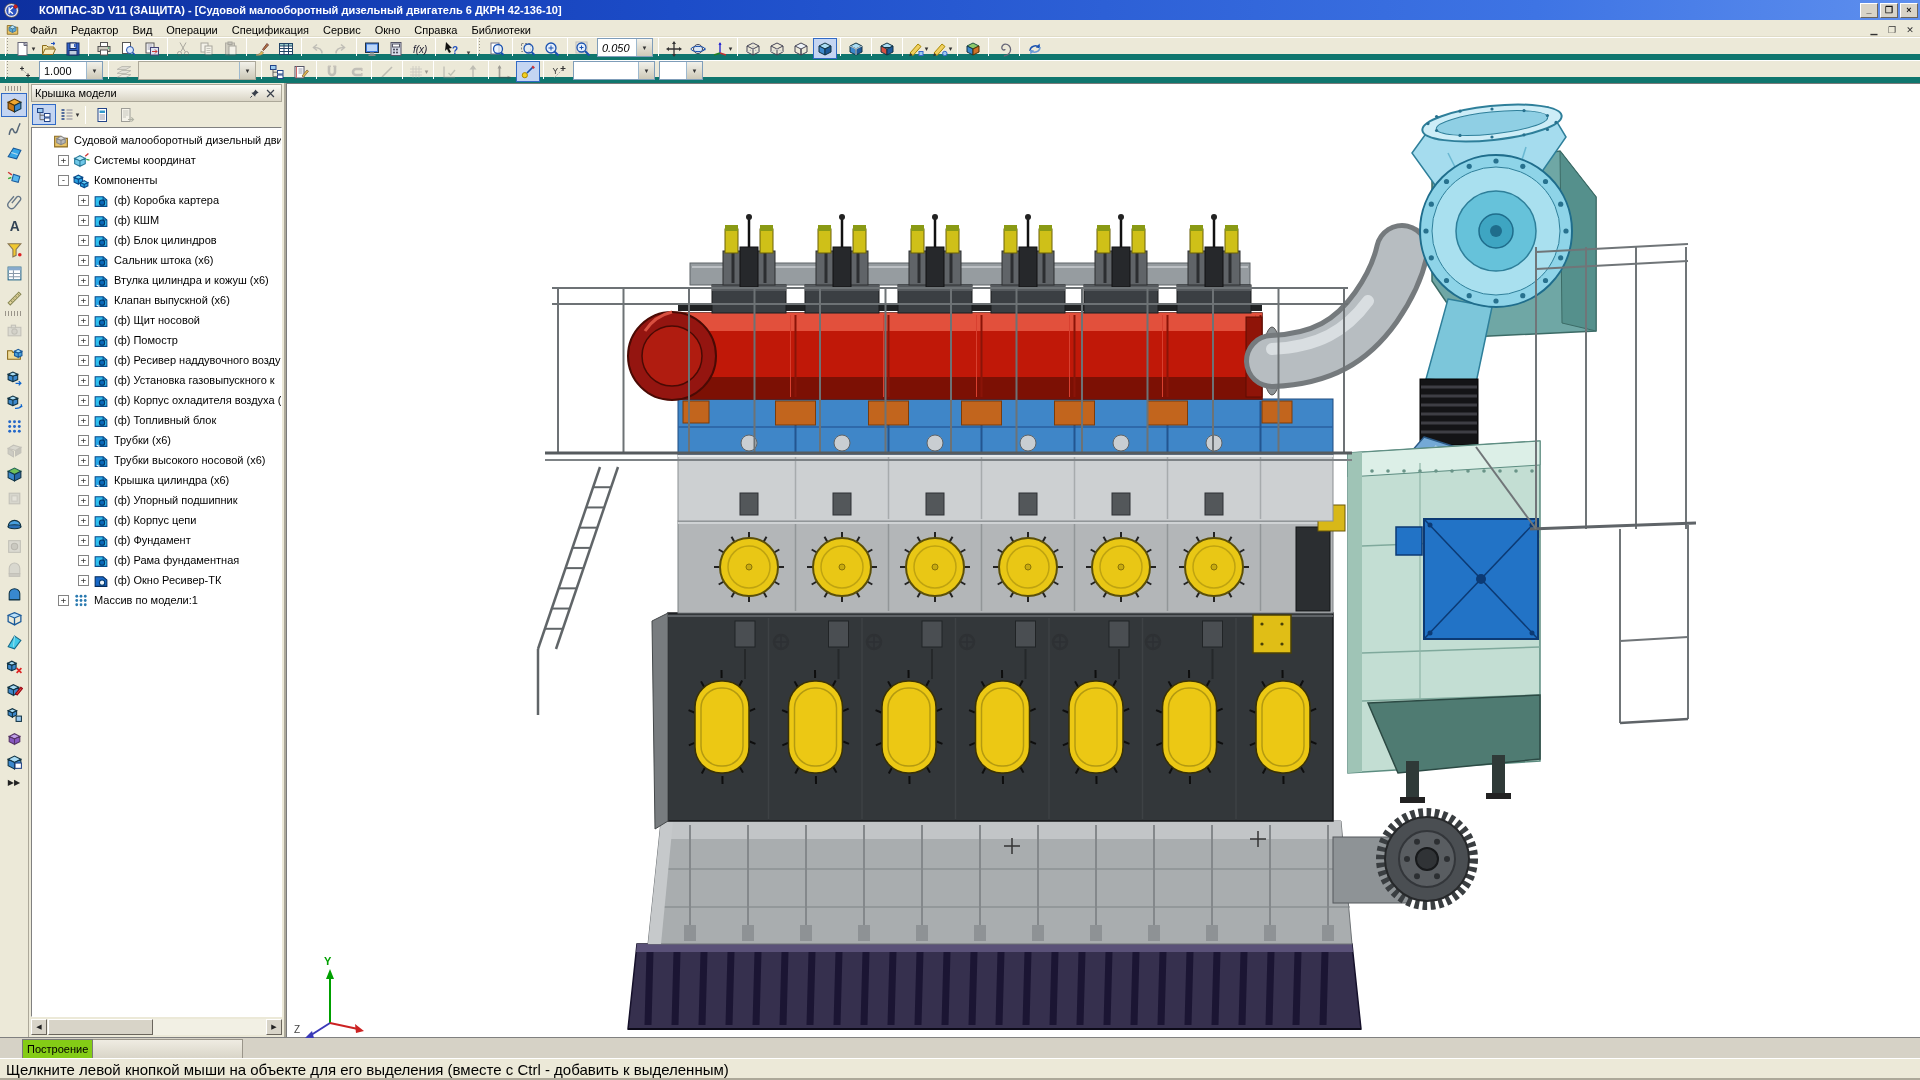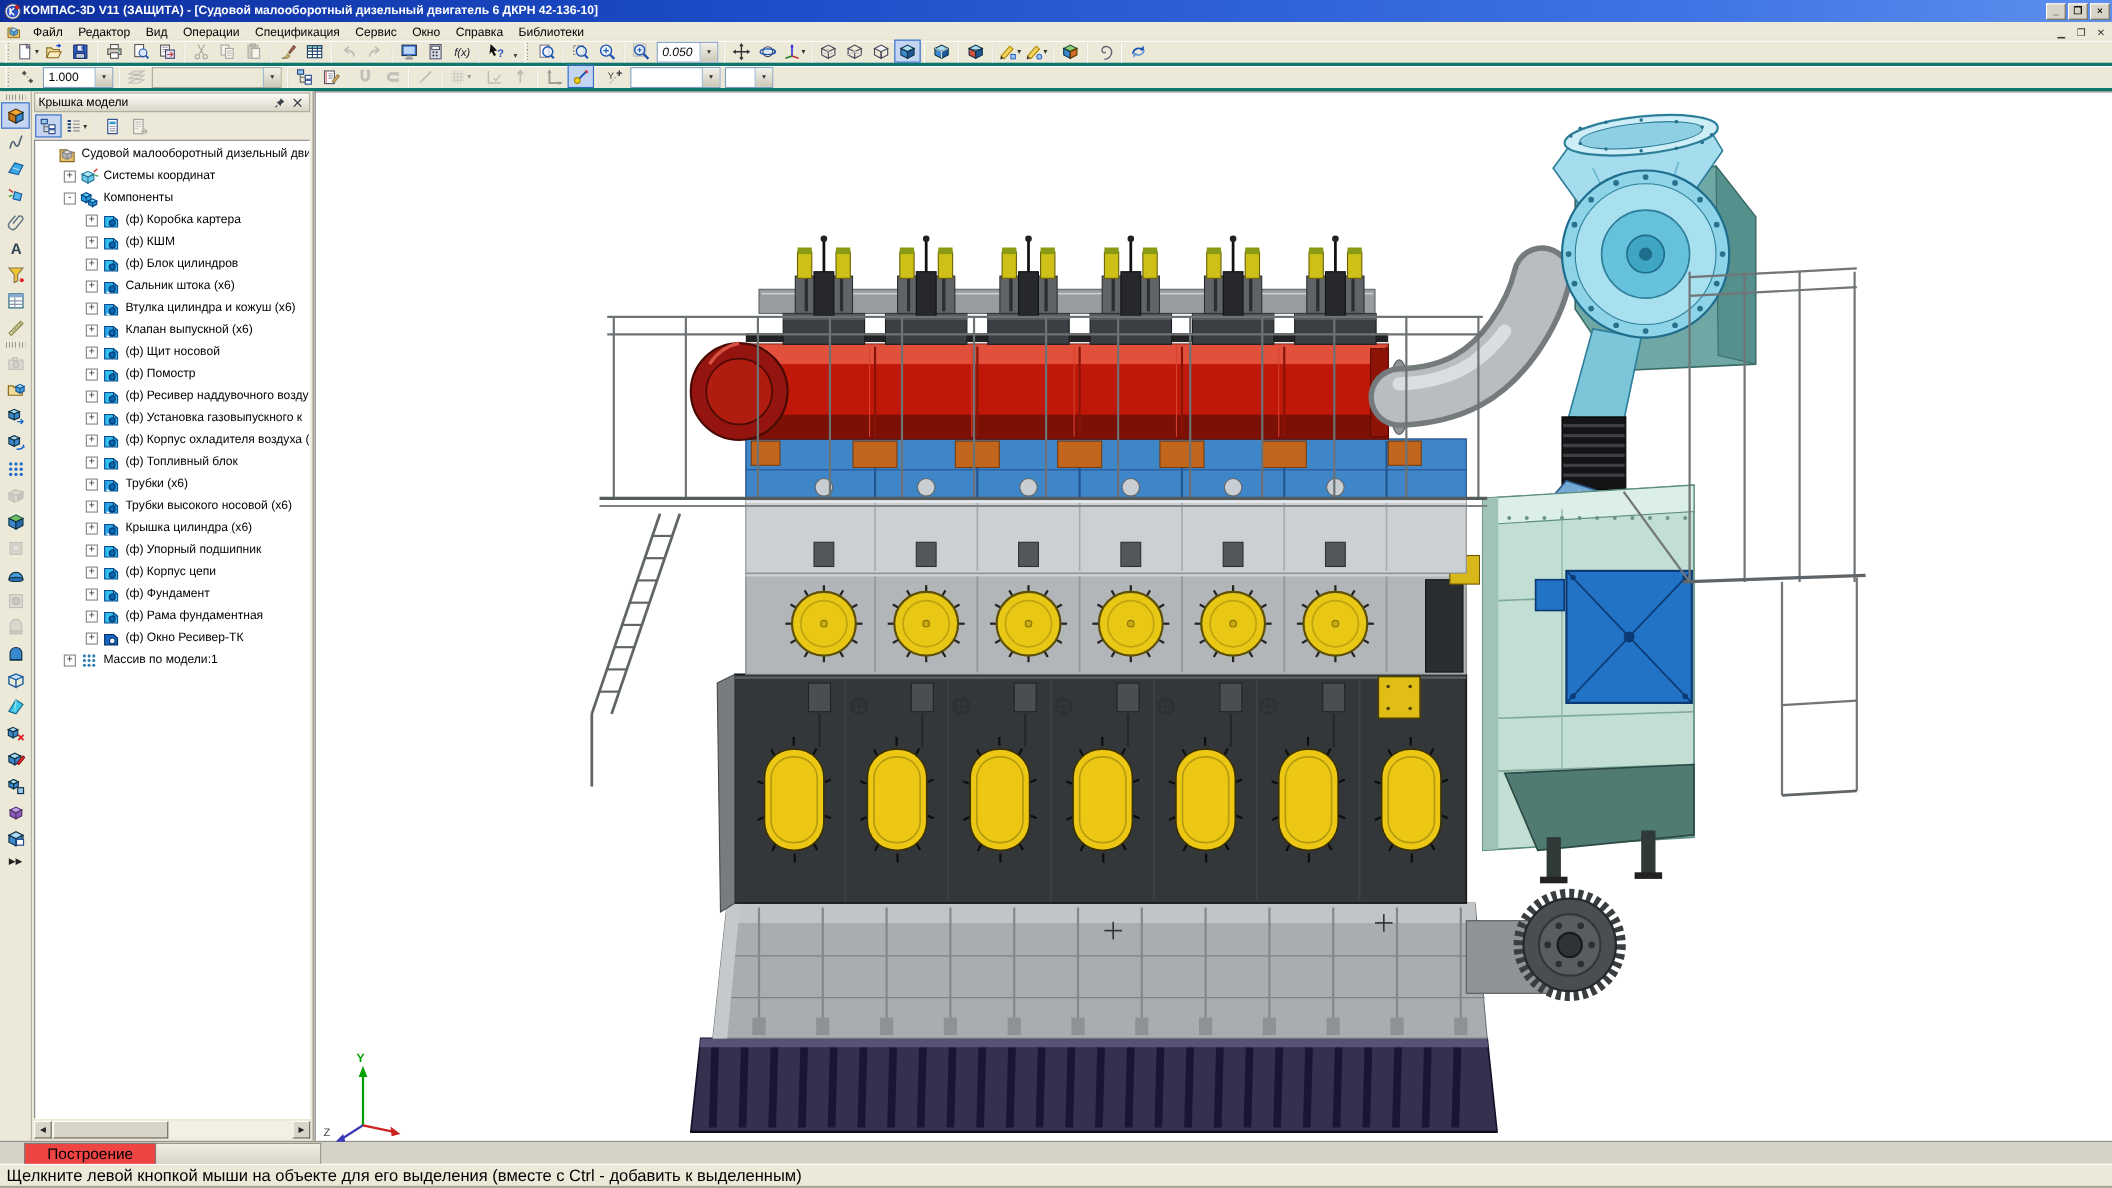--- a/index.html
+++ b/index.html
@@ -1,34 +1,34 @@
 <!DOCTYPE html>
 <html><head>
 <meta charset="utf-8">
 <style>
   *{box-sizing:border-box;margin:0;padding:0}
   html,body{width:1920px;height:1080px;overflow:hidden}
   body{font-family:"Liberation Sans",sans-serif;font-size:11px;background:#ece9d8;color:#000}
   
   .titlebar{height:20px;display:flex;align-items:center;padding:0 2px 0 4px;
     background:linear-gradient(90deg,#0d2f9e 0%,#1c4cc8 35%,#3e74e4 80%,#5e8fee 100%);color:#fff}
-  .titlebar .ttext{font-weight:bold;font-size:11px;margin-left:2px;flex:1;white-space:nowrap;overflow:hidden}
+  .titlebar .ttext{font-weight:bold;font-size:11px;margin-left:20px;flex:1;white-space:nowrap;overflow:hidden}
   .appicon{width:15px;height:15px;flex:none}
   .winbtn{width:18px;height:15px;margin-left:2px;background:#d8d4c8;border:1px solid;
     border-color:#fff #6a655c #6a655c #fff;display:flex;align-items:center;justify-content:center;
     font-size:9px;line-height:9px;color:#111;font-weight:bold}
   
   .menubar{height:17px;display:flex;align-items:flex-end;background:#ece9d8;padding-left:2px;border-bottom:1px solid #e0dcc8}
   .menuitem{padding:1px 7px;cursor:default}
   .menuicon{width:15px;height:14px;margin:0 3px}
   .menuspring{flex:1}
   .mdibtn{width:16px;height:13px;margin-right:2px;display:flex;align-items:center;justify-content:center;
     font-size:9px;color:#333;border:1px solid transparent}
   
-  .tbrow{height:23px;display:flex;align-items:flex-end;background:#ece9d8;border-top:1px solid #fff;border-bottom:3px solid #0f766e;padding:0 2px}
+  .tbrow{height:23px;display:flex;align-items:flex-start;background:#ece9d8;border-top:1px solid #fff;border-bottom:6px solid #0f766e;padding:0 2px}
   .tb-handle{width:5px;height:18px;margin:0 3px;border-left:1px solid #fff;
     background:repeating-linear-gradient(180deg,#9a958a 0 1px,transparent 1px 3px);background-size:1px 100%;background-position:1px 0;background-repeat:no-repeat}
   .tb-btn{width:24px;height:21px;display:flex;align-items:center;justify-content:center;border:1px solid transparent;flex:none}
   .tb-btn svg{width:16px;height:16px}
   .tb-btn.pr{border:1px solid #316ac5;background:#c4d5f2}
   .tb-btn.dis{opacity:.45;filter:grayscale(.9)}
   .tb-btn .dda{font-size:7px;margin-left:1px;color:#333}
   .tb-sep{width:1px;height:18px;background:#b5b1a0;border-right:1px solid #fff;margin:0 3px;flex:none}
   .tb-more{width:11px;height:21px;display:flex;flex-direction:column;align-items:center;justify-content:flex-end;font-size:7px;color:#444;padding-bottom:2px}
   .combo{height:19px;border:1px solid #7f9db9;background:#fff;display:flex;align-items:center;margin:0 2px;flex:none}
@@ -63,21 +63,21 @@
   .tlabel{font-size:11px}
   .tscroll{height:16px;margin-top:2px;display:flex;align-items:stretch;background:#f2f0e4}
   .sbtn{width:16px;background:#d8d4c8;border:1px solid;border-color:#fff #6a655c #6a655c #fff;
     display:flex;align-items:center;justify-content:center;font-size:7px;color:#222;flex:none}
   .sthumb{width:105px;background:#d8d4c8;border:1px solid;border-color:#fff #6a655c #6a655c #fff;margin:0 1px;flex:none}
   
   .viewport{flex:1;position:relative;background:#fff;border:1px solid #7a7a7a;border-right:none;border-bottom:none}
   .viewport svg{position:absolute;left:0;top:0}
   
   .tabrow{height:21px;background:#d6d2c6;border-top:1px solid #808080;display:flex;align-items:flex-end;padding-left:22px}
-  .tab{height:19px;background:#ef4444;border:1px solid #7a7a7a;border-bottom:none;padding:0 20px;display:flex;align-items:center;font-size:14px}
+  .tab{height:19px;background:#84cc16;border:1px solid #7a7a7a;border-bottom:none;padding:0 4px;display:flex;align-items:center;font-size:11px}
   .tabfill{height:19px;width:150px;background:linear-gradient(180deg,#efece2,#d9d5c8);border:1px solid #9a958a;border-bottom:none;border-left:none}
   .statusbar{height:22px;background:#ece9d8;border-top:1px solid #fff;box-shadow:0 -2px 0 #aca899 inset;
     display:flex;align-items:center;padding:0 6px;font-size:15px}
 </style>
 </head>
 <body>
 
 <div class="titlebar">
   <svg class="appicon" viewBox="0 0 16 16">
     <circle cx="8" cy="8" r="7.5" fill="#e8e8f4" stroke="#445"></circle>

